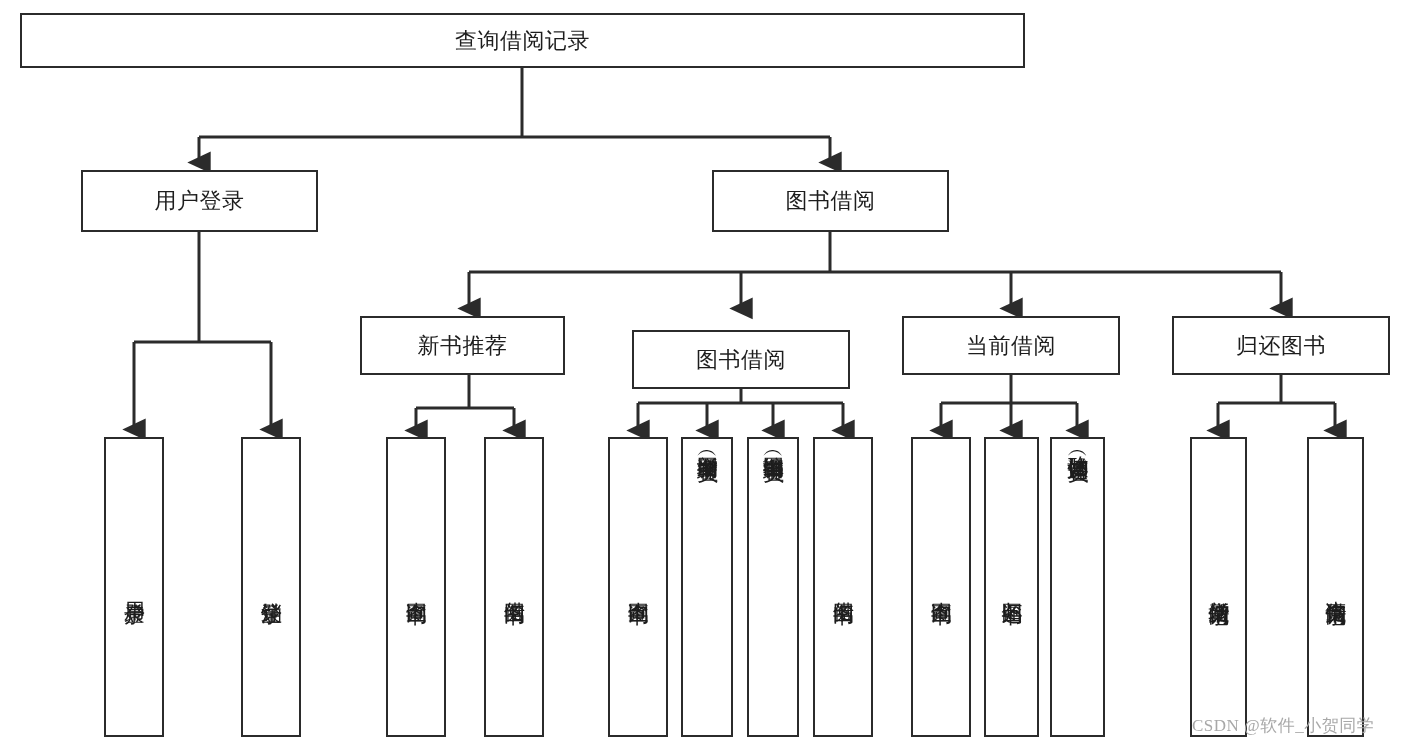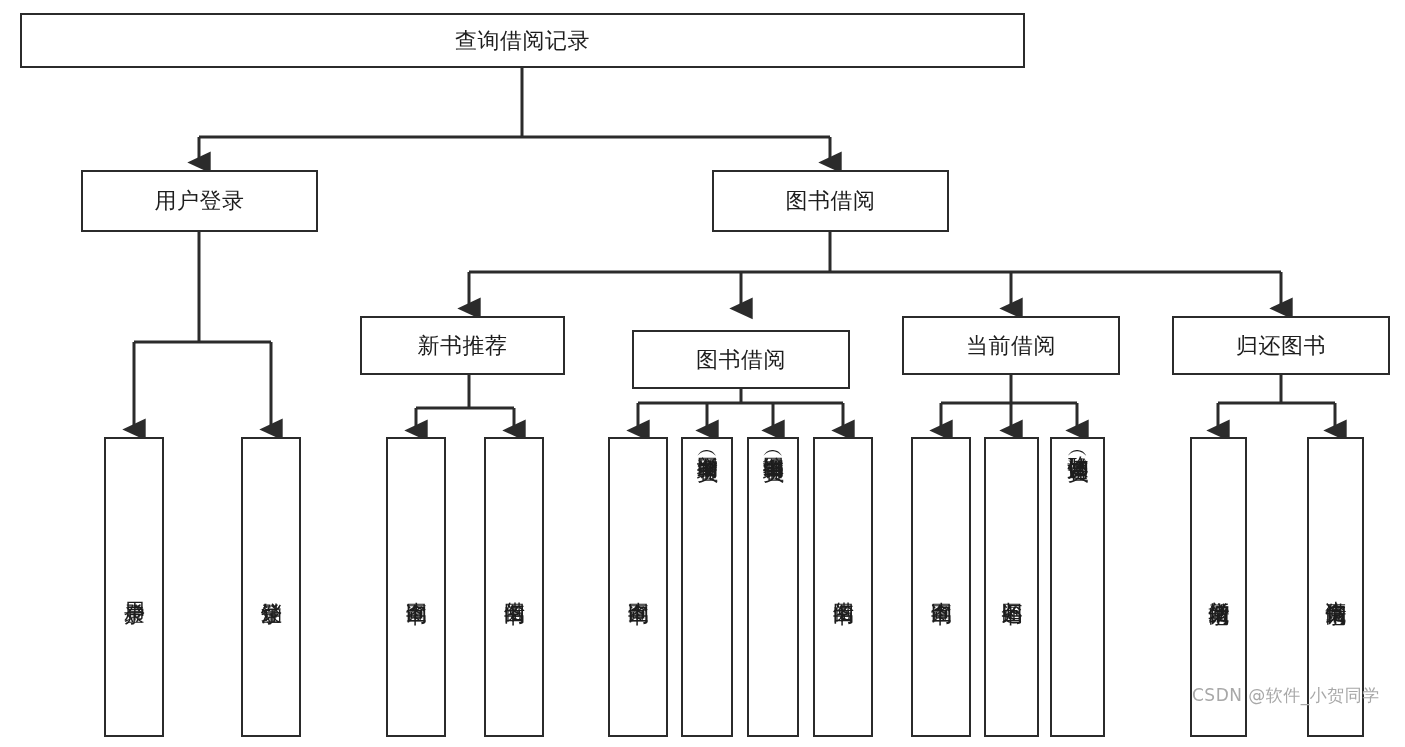--- a/index.html
+++ b/index.html
@@ -183,15 +183,15 @@
   <div class="node leaf" style="left: 1050px; top: 437px; width: 55px; height: 300px;">
     <span class="node-label">确认归还（管理员）</span>
   </div>
   <div class="node leaf center-v" style="left: 1190px; top: 437px; width: 57px; height: 300px;">
     <span class="node-label">新增借阅记录</span>
   </div>
   <div class="node leaf center-v" style="left: 1307px; top: 437px; width: 57px; height: 300px;">
     <span class="node-label">查询借阅记录</span>
   </div>
 
-  <div class="watermark" style="left: 1192px; top: 684px; color: rgb(168, 168, 168);">CSDN @软件_小贺同学</div>
+  <div class="watermark" style="left: 1192px; top: 714px; color: rgb(168, 168, 168); font-family: Liberation Serif, serif;">CSDN @软件_小贺同学</div>
 
 </div>
 
 </body></html>

